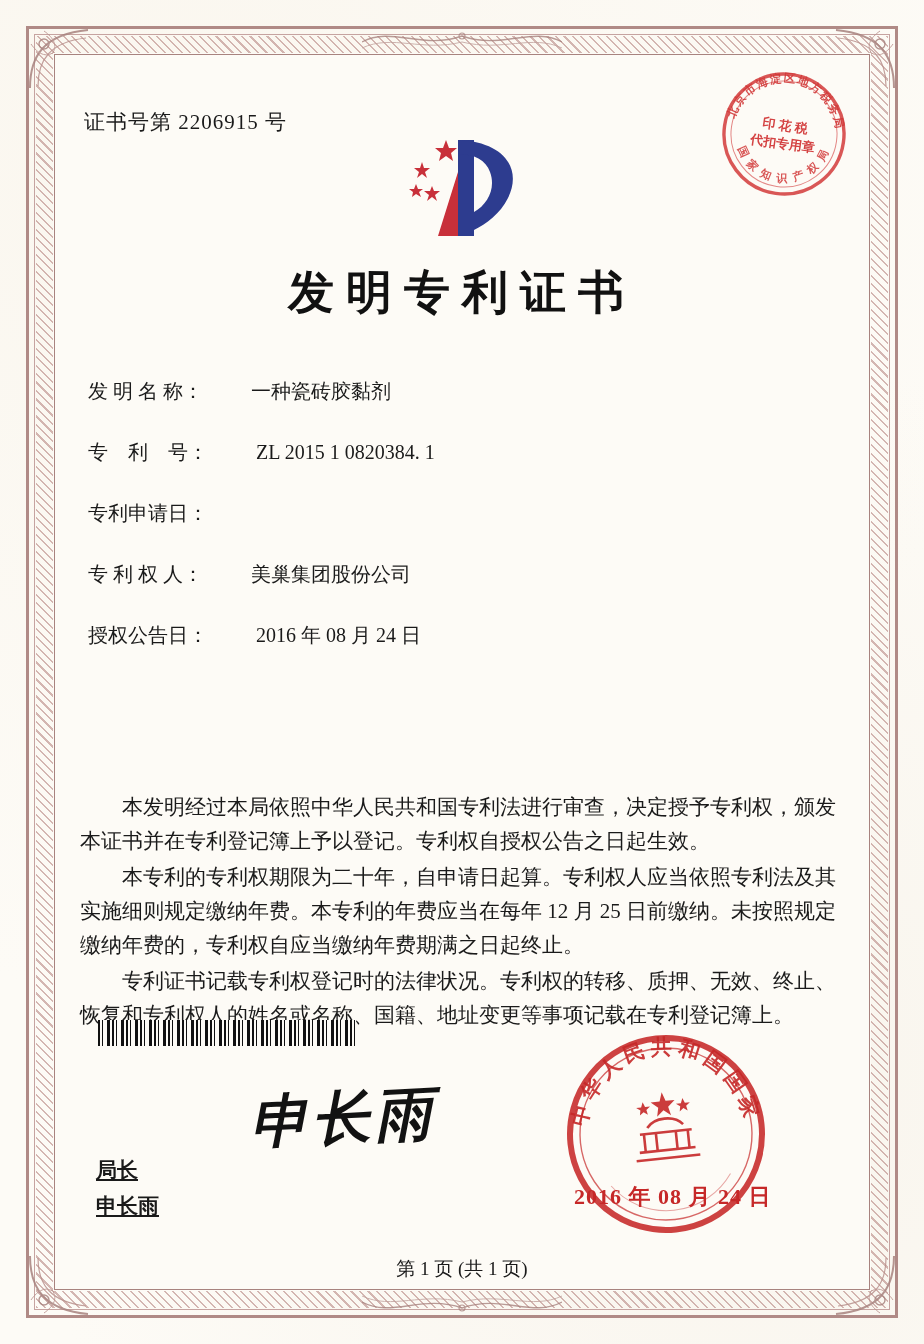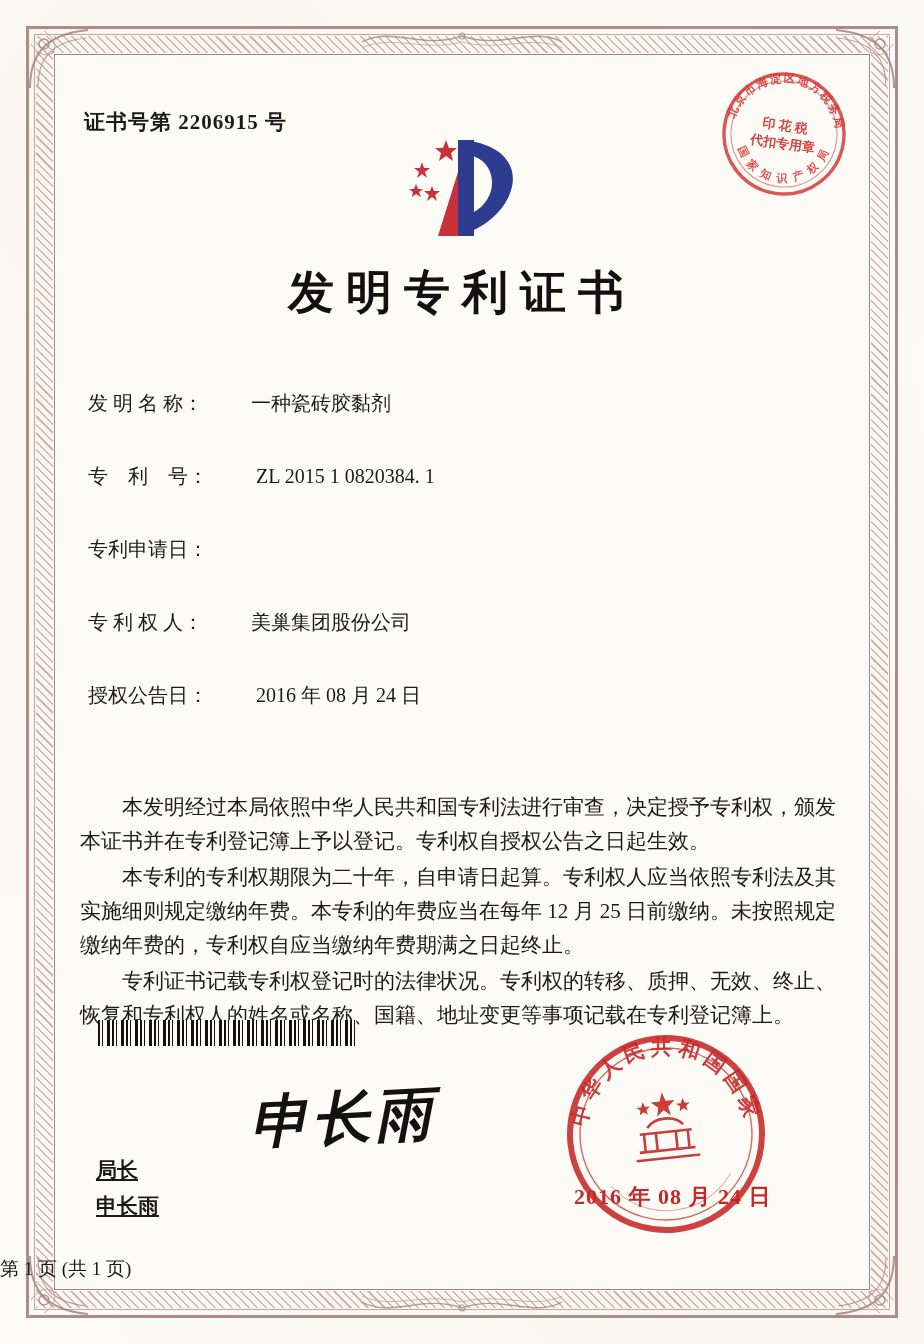--- a/index.html
+++ b/index.html
@@ -103,21 +103,20 @@
     letter-spacing: 1px;
   }
   .ghost div { white-space: nowrap; }
 
   
   .cert-no {
     position: absolute;
     left: 84px; top: 108px;
     font-size: 21px;
     letter-spacing: 1px;
-    font-weight: bold;
   }
 
   
   .logo {
     position: absolute;
     left: 396px; top: 128px;
     width: 140px; height: 118px;
   }
 
   
@@ -144,21 +143,20 @@
   }
   .field-row {
     display: flex;
     align-items: baseline;
     margin-bottom: 34px;
   }
   .field-label {
     flex: 0 0 auto;
     letter-spacing: 0px;
     white-space: pre;
-    margin-top: 12px;
   }
   .field-value {
     flex: 1 1 auto;
     font-weight: 500;
     margin-left: 48px;
   }
 
   
   .paras {
     position: absolute;
@@ -236,21 +234,21 @@
     left: 718px;
     top: 68px;
     width: 132px; height: 132px;
   }
 
   
   .footer {
     position: absolute;
     left: 0; right: 0;
     bottom: 62px;
-    text-align: left;
+    text-align: center;
     font-size: 19px;
     margin-top: 27px;
   }
 </style>
 </head>
 <body>
 
 <div class="page">
 
   <div class="ghost">

